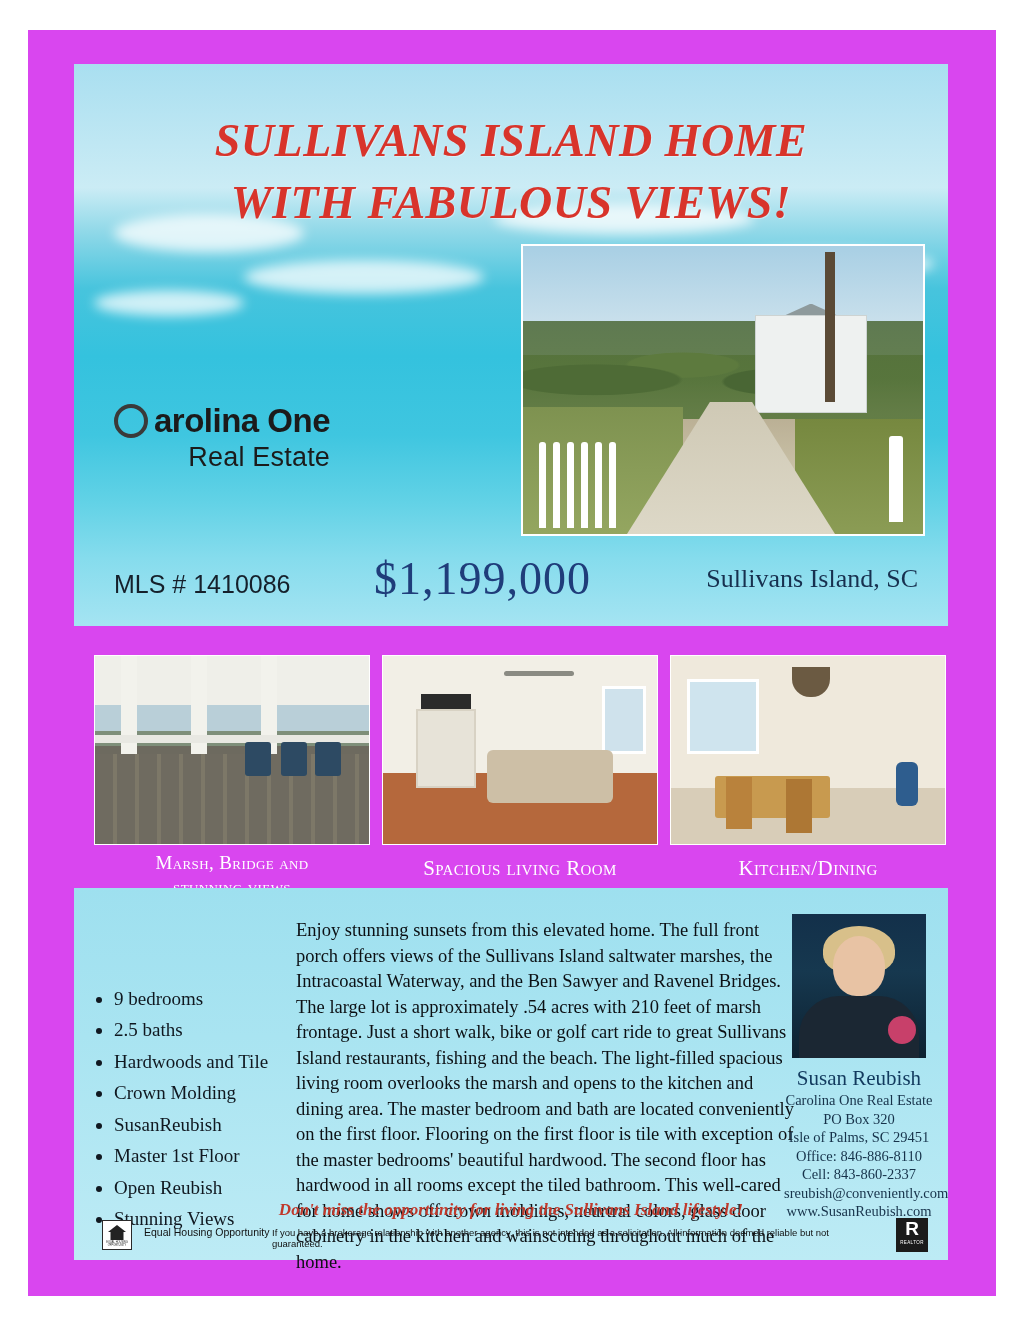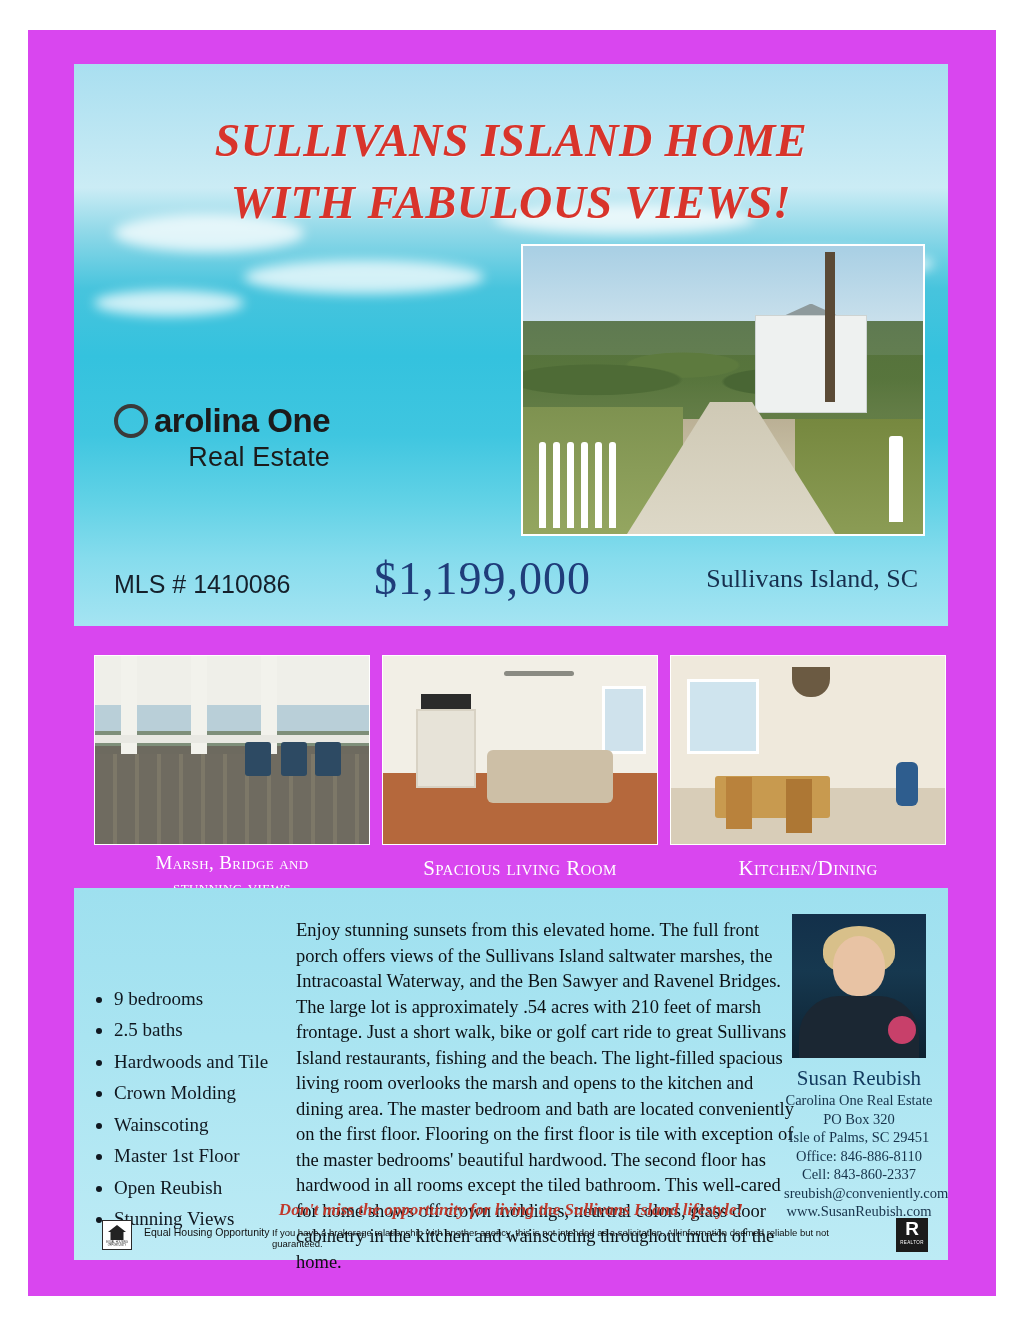--- a/index.html
+++ b/index.html
@@ -518,21 +518,21 @@
     </div>
 
     <div class="panel">
 
       <div class="features">
         <ul>
           <li>9 bedrooms</li>
           <li>2.5 baths</li>
           <li>Hardwoods and Tile</li>
           <li>Crown Molding</li>
-          <li>Wainscoting</li>
+          <li>SusanReubish</li>
           <li>Master 1st Floor</li>
           <li>Open Reubish</li>
           <li>Stunning Views</li>
         </ul>
       </div>
 
       <div class="desc">Enjoy stunning sunsets from this elevated home.  The full front porch offers views of the Sullivans Island saltwater marshes, the Intracoastal Waterway, and the Ben Sawyer and Ravenel Bridges.  The large lot is approximately .54 acres with 210 feet of marsh frontage.  Just a short walk, bike or golf cart ride to great Sullivans Island restaurants, fishing and the beach.  The light-filled spacious living room overlooks the marsh and opens to the kitchen and dining area.  The master bedroom and bath are located conveniently on the first floor.  Flooring on the first floor is tile with exception of the master bedrooms' beautiful hardwood.  The second floor has hardwood in all rooms except the tiled bathroom.  This well-cared for home shows off crown moldings, neurtral colors, glass door cabinetry in the kitchen and wainscoting throughout much of the home.</div>
 
       <div class="agent">
         <div class="agent-photo">

